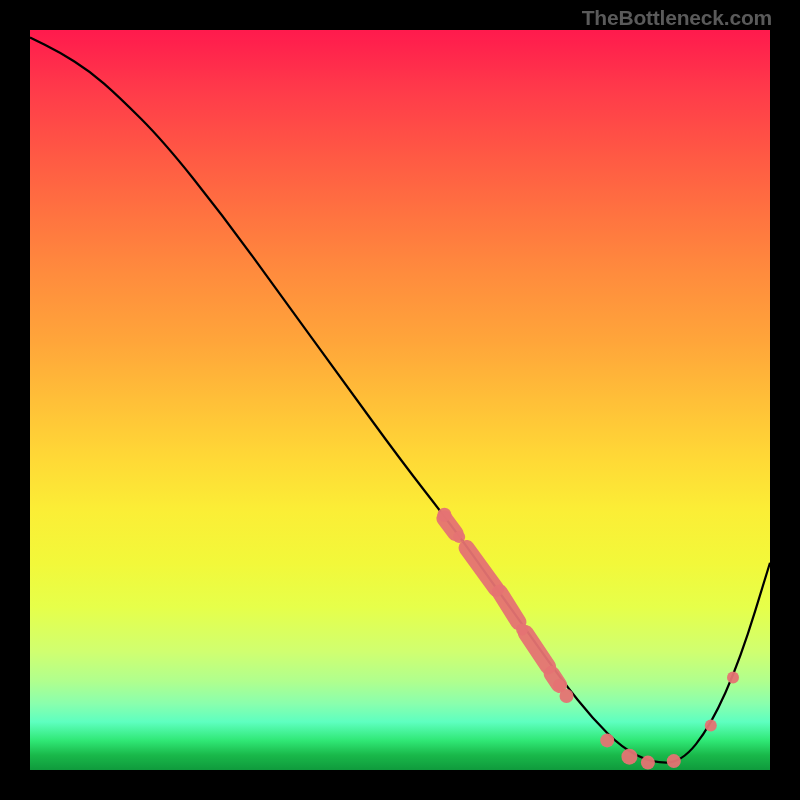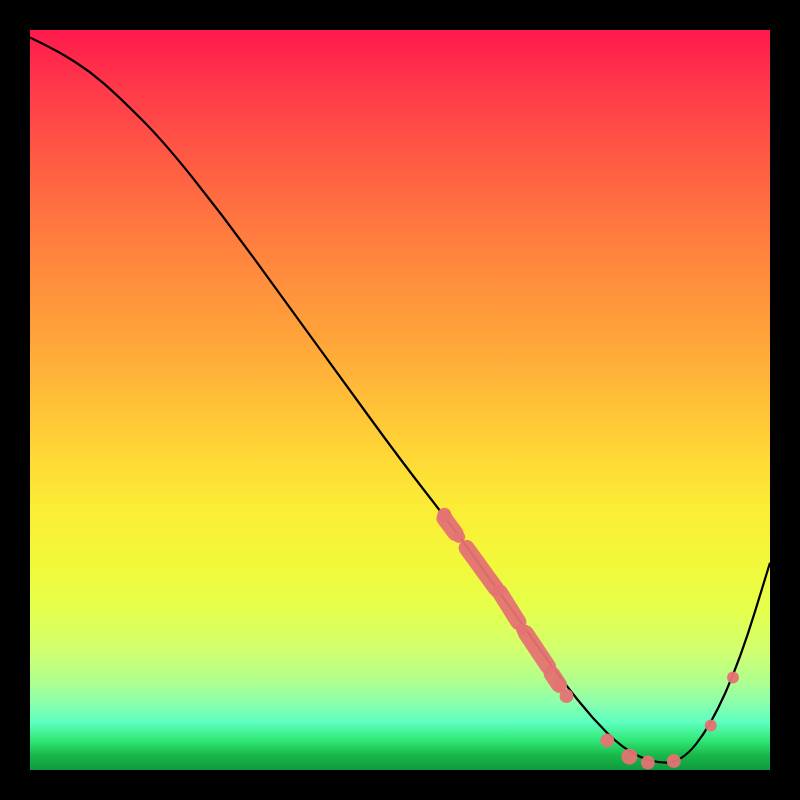--- a/index.html
+++ b/index.html
@@ -73,20 +73,21 @@
   .pill {
     fill: #e57373;
     opacity: 0.95;
   }
 </style>
 </head>
 <body>
 
 <div class="container">
   <div class="gradient-area"></div>
+  <div class="watermark">TheBottleneck.com</div>
   <svg class="overlay" viewBox="0 0 740 740" preserveAspectRatio="none">
     <path id="curve-path" class="curve" d="M 0 7.399999999999977 Q 0 7.399999999999977 14.8 14.800000000000011 Q 29.6 22.200000000000045 44.400000000000006 31.450000000000045 Q 59.2 40.700000000000045 74 53.650000000000034 Q 88.8 66.60000000000002 111 88.80000000000001 Q 133.2 111 162.8 148 Q 192.4 185 222 225.7 Q 251.60000000000002 266.4 281.20000000000005 307.09999999999997 Q 310.8 347.79999999999995 340.4 388.5 Q 370 429.2 395.9 462.5 Q 421.79999999999995 495.79999999999995 440.29999999999995 521.7 Q 458.8 547.6 477.3 573.5 Q 495.8 599.4 514.3 625.3 Q 532.8 651.2 547.5999999999999 669.7 Q 562.4 688.2 577.2 703 Q 592 717.8 606.8 725.2 Q 621.6 732.6 636.4000000000001 732.6 Q 651.2 732.6 666 714.1 Q 680.8000000000001 695.6 695.6 662.3 Q 710.4 629 725.2 580.9 T 740 532.8"></path>
     <g id="segments">
         <line x1="414.40000000000003" y1="488.4" x2="425.49999999999994" y2="503.2" class="pill" stroke="#e57373" stroke-width="16" stroke-linecap="round"></line>
         <line x1="436.59999999999997" y1="518" x2="466.2" y2="558.7" class="pill" stroke="#e57373" stroke-width="16" stroke-linecap="round"></line>
         <line x1="469.90000000000003" y1="562.4" x2="488.40000000000003" y2="592" class="pill" stroke="#e57373" stroke-width="16" stroke-linecap="round"></line>
         <line x1="495.8" y1="603.1" x2="518" y2="636.4" class="pill" stroke="#e57373" stroke-width="16" stroke-linecap="round"></line>
         <line x1="521.6999999999999" y1="643.8" x2="529.1" y2="654.9" class="pill" stroke="#e57373" stroke-width="16" stroke-linecap="round"></line>
       </g>
     <g id="dots">

